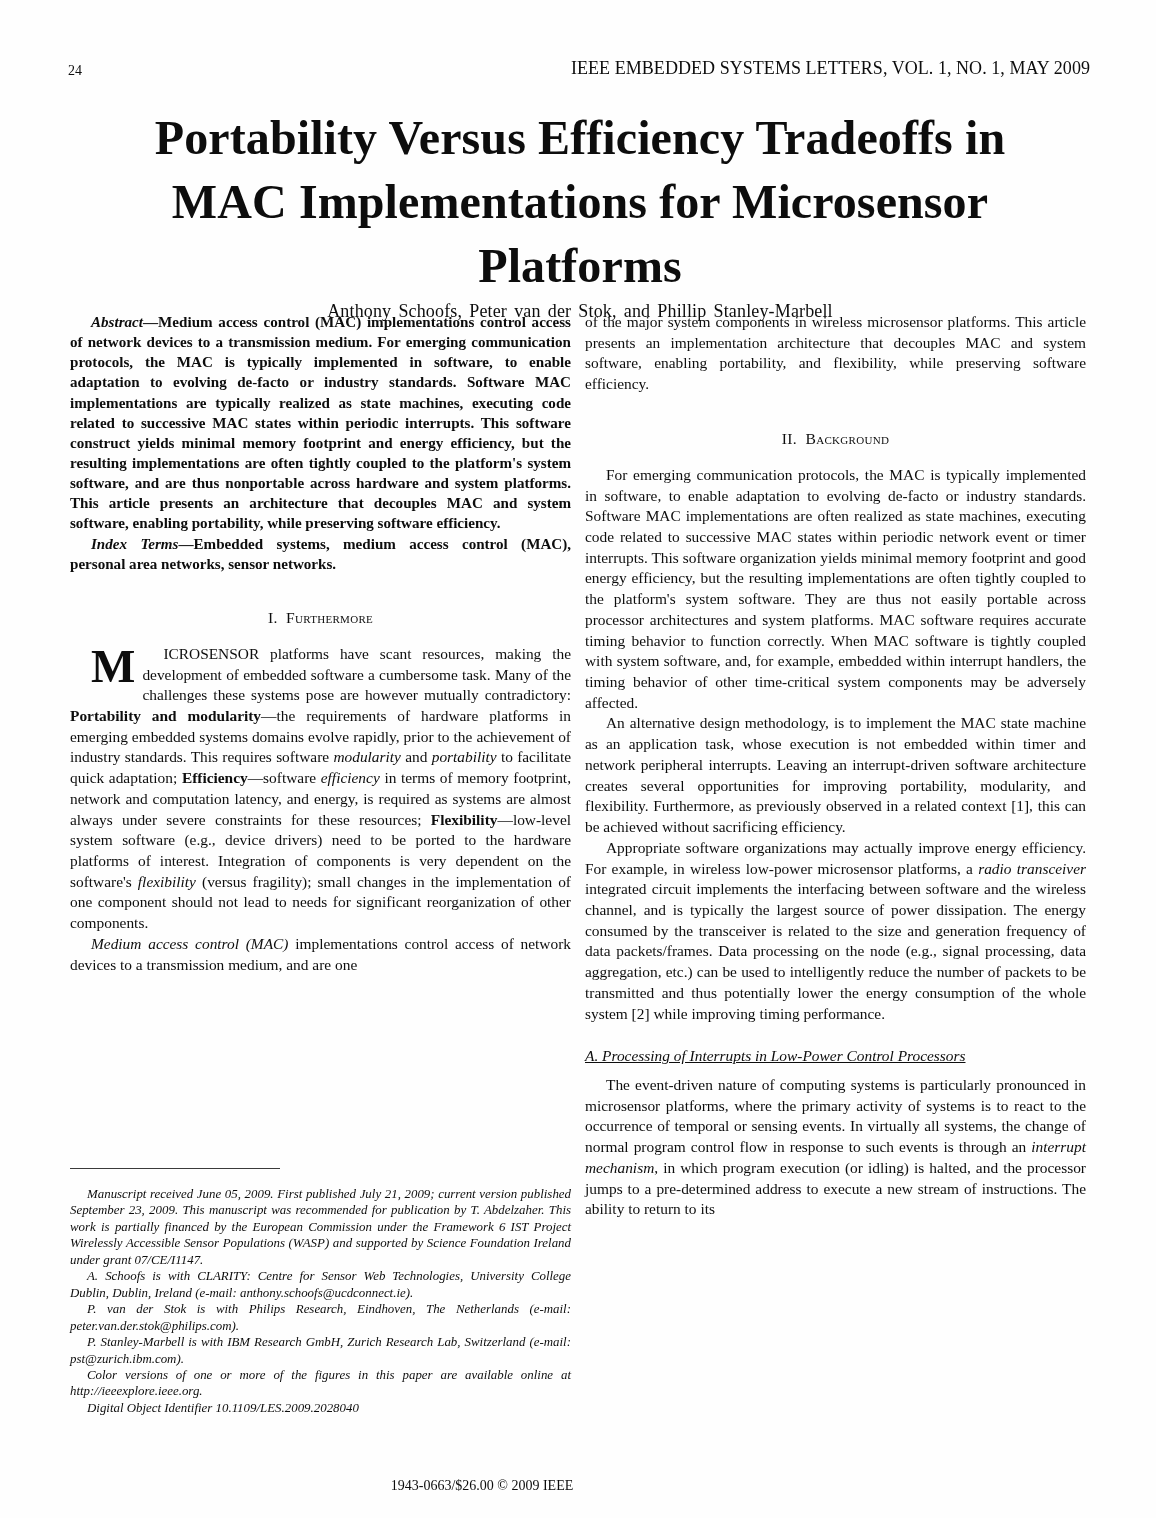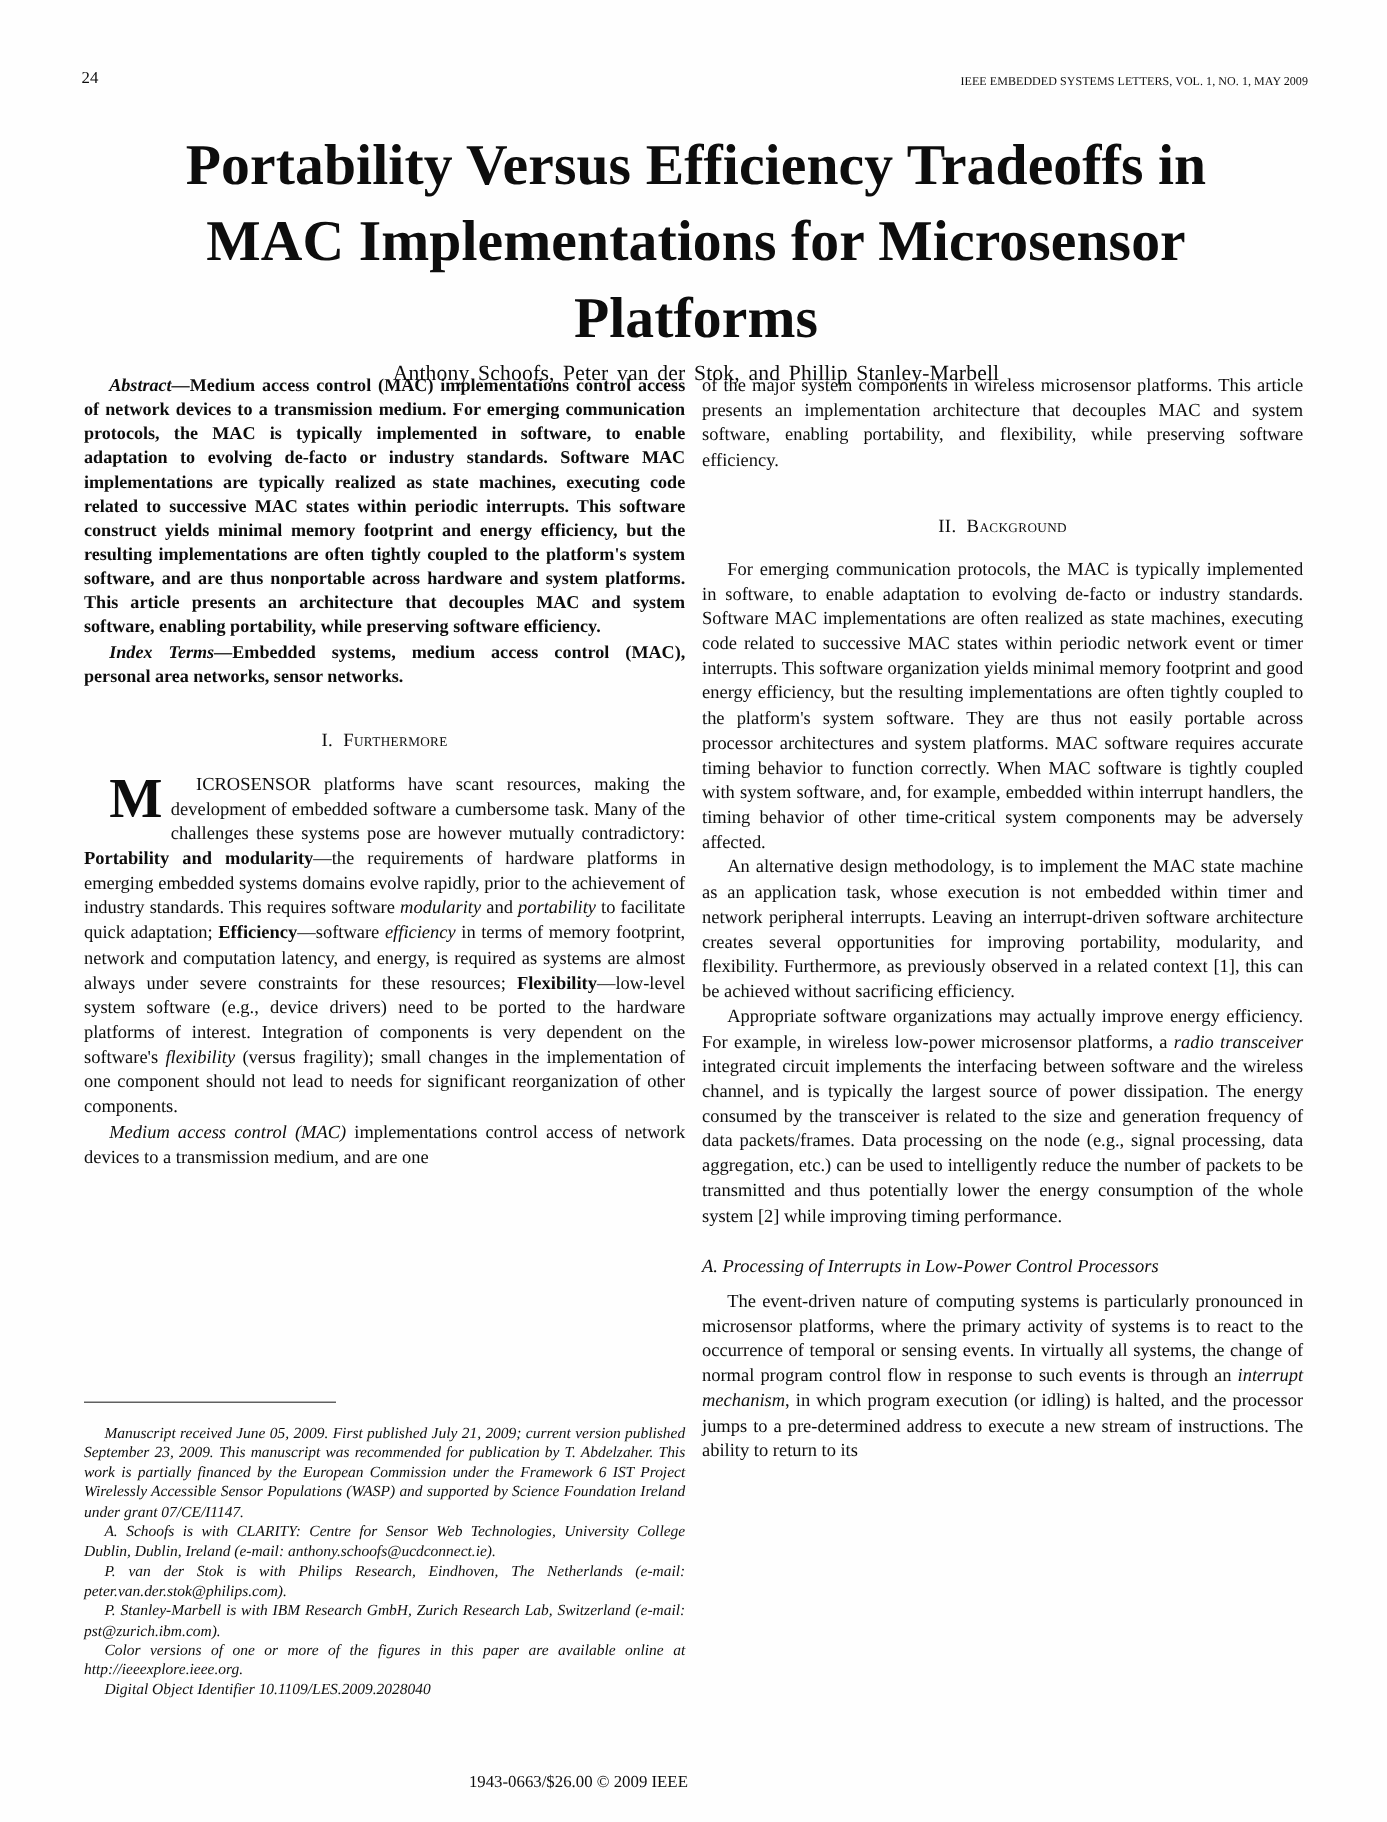--- a/index.html
+++ b/index.html
@@ -30,21 +30,21 @@
     top: 58px;
     width: 1022px;
     display: flex;
     justify-content: space-between;
     align-items: flex-end;
     font-size: 13.5px;
     letter-spacing: .1px;
   }
   .folio { font-size: 14px; }
   .journal-line {
-    font-size: 10px;
+    font-size: 18px;
     letter-spacing: .05px;
   }
 
   
   .title-block {
     position: absolute;
     left: 100px;
     top: 106px;
     width: 960px;
     text-align: center;
@@ -103,20 +103,21 @@
     letter-spacing: .3px;
   }
   .sec-head .num { font-variant: normal; }
 
   .subsec-head {
     font-style: italic;
     font-size: 15.4px;
     margin: 22px 0 8px 0;
     text-indent: 0;
     text-align: left;
+    text-decoration: underline;
   }
 
   
   .dropcap-para {
     text-indent: 0;
     position: relative;
   }
   .dropcap-para .dropcap {
     float: left;
     font-size: 47px;

